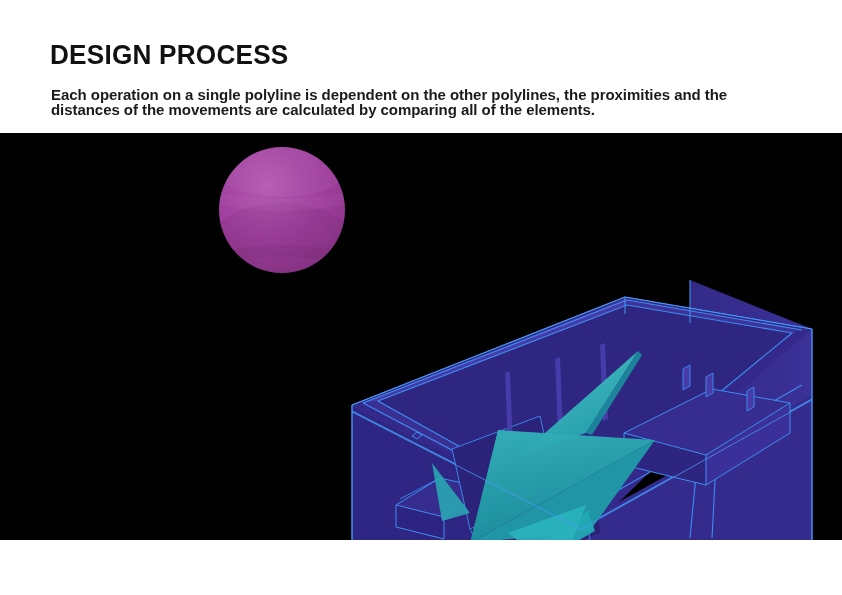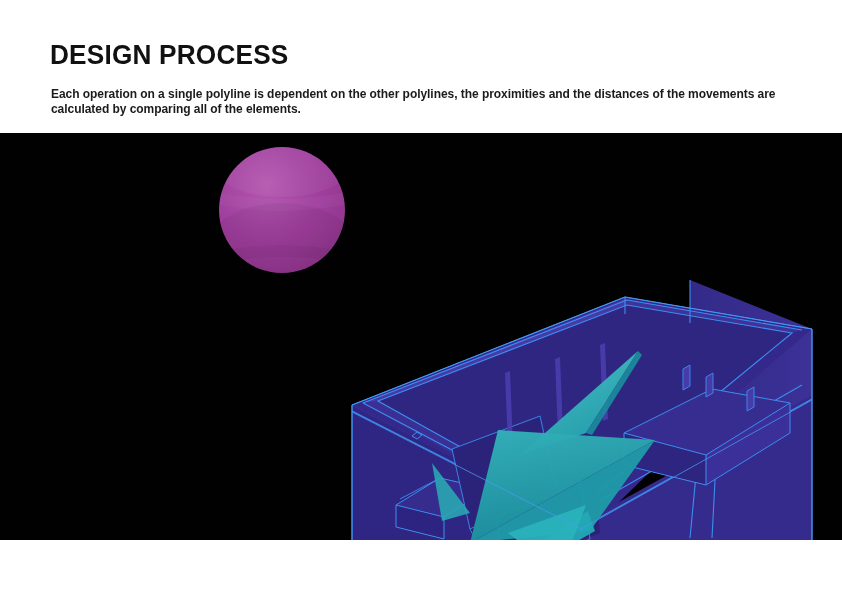--- a/index.html
+++ b/index.html
@@ -43,21 +43,21 @@
     line-height: 1;
     font-stretch: condensed;
     transform: scaleX(0.97);
     transform-origin: left center;
   }
   .page-subtitle {
     position: absolute;
     left: 51px;
     top: 87px;
     width: 730px;
-    font-size: 12px;
+    font-size: 15px;
     font-weight: bold;
     color: #1b1b1b;
     line-height: 15px;
     letter-spacing: -0.05px;
   }
 
   
   .stage {
     position: absolute;
     left: 0;

